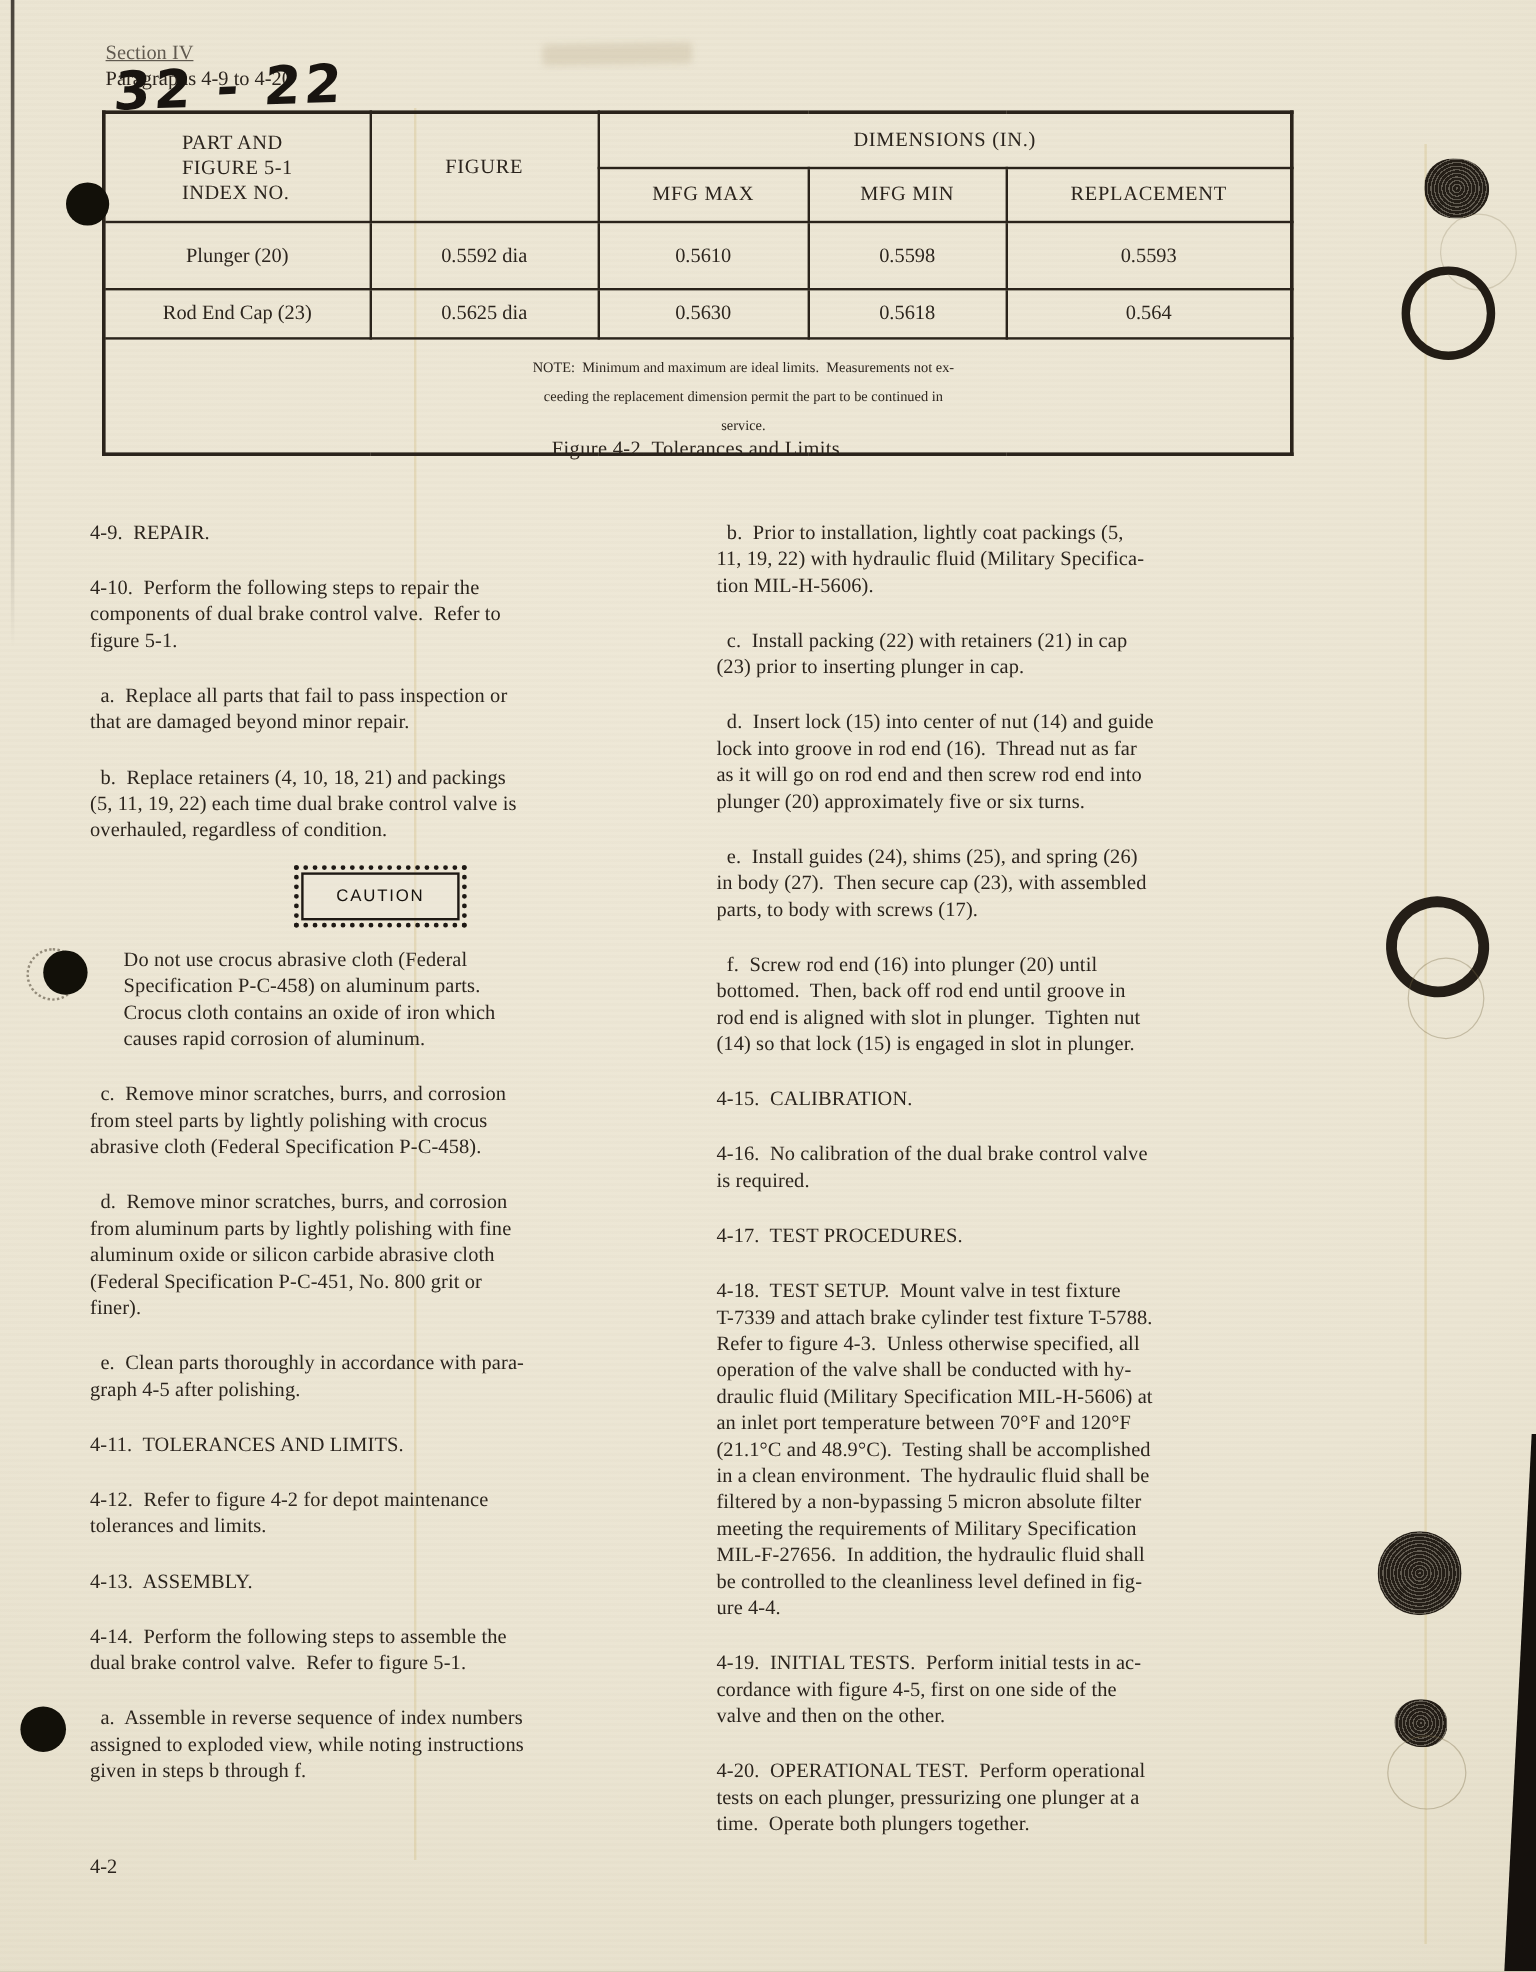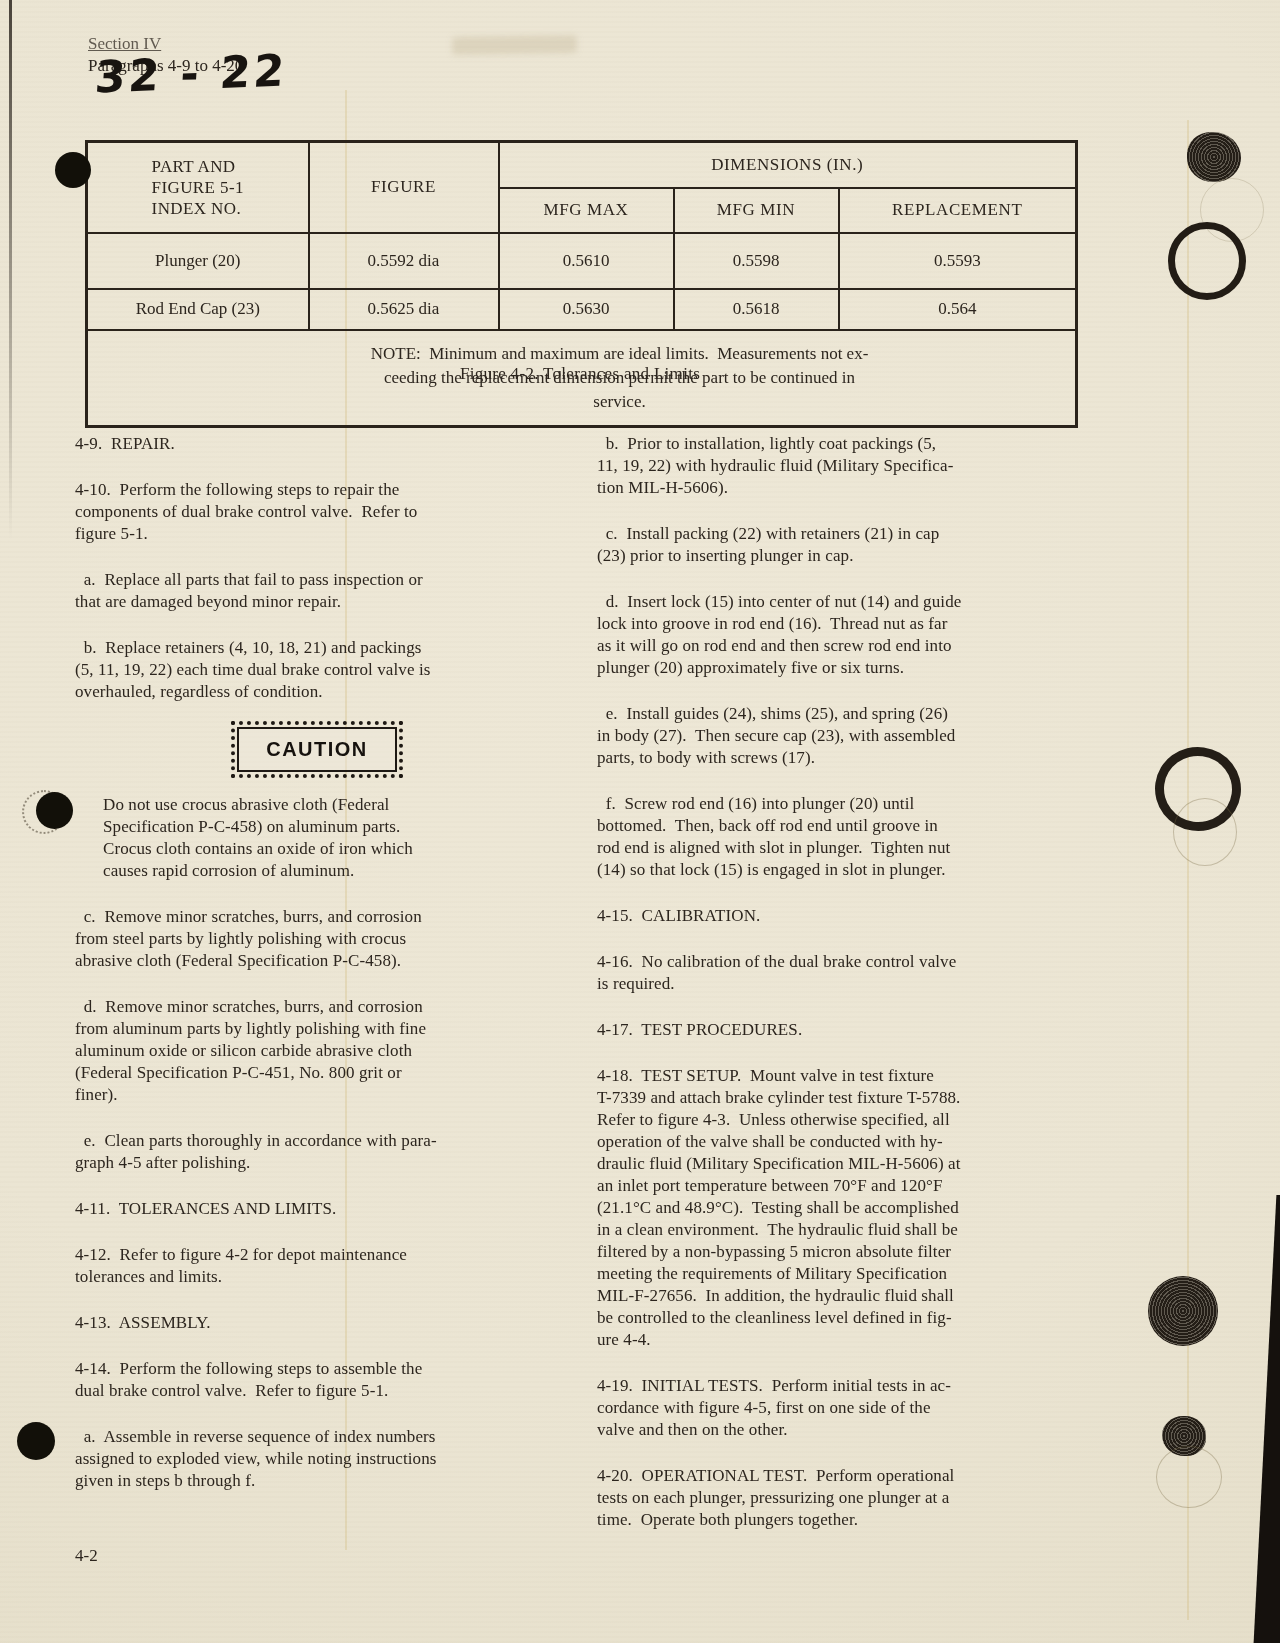--- a/index.html
+++ b/index.html
@@ -15,43 +15,43 @@
   .hdr{position:absolute;left:88px;top:33px;font-size:17px;line-height:22px;}
   .hdr .l1{opacity:.72;text-decoration:underline;}
   .handwriting{
     position:absolute;left:95px;top:48px;
     font-family:"DejaVu Sans", sans-serif;font-weight:700;font-size:44px;
     letter-spacing:3px;color:#181410;
     transform:rotate(-2deg) skewX(-6deg);
   }
   
   table.tol{position:absolute;left:85px;top:92px;width:990px;border-collapse:collapse;
-    border:3px solid #2a231b;table-layout:fixed;margin-top:48px;}
+    border:3px solid #2a231b;table-layout:fixed;}
   table.tol td{border:2px solid #2a231b;font-size:17px;text-align:center;vertical-align:middle;padding:0;}
   tr.ra{height:46px;} tr.rb{height:45px;} tr.rc{height:56px;} tr.rd{height:41px;}
   td.c-part{vertical-align:middle;}
   .part-lines{display:inline-block;text-align:left;line-height:21px;letter-spacing:.4px;}
   td.c-measure{vertical-align:bottom;padding-bottom:13px;letter-spacing:.6px;}
   td.c-dims{letter-spacing:.6px;}
   td.sub{letter-spacing:.6px;}
   td.part-cell{text-align:left;padding-left:30px;}
   td.note-cell{text-align:left;}
-  .note-text{white-space:pre-wrap;line-height:24px;padding:11px 40px 11px 116px;font-size:17px;}
+  .note-text{white-space:pre-wrap;line-height:24px;padding:11px 40px 11px 116px;font-size:12px;}
   .caption{position:absolute;left:85px;top:364px;width:990px;text-align:center;font-size:17px;letter-spacing:.3px;}
   
   .col{position:absolute;top:433px;width:484px;}
   .col-left{left:75px;}
   .col-right{left:597px;width:482px;}
   .para{white-space:pre-wrap;font-size:17px;line-height:22px;margin:0 0 24px 0;letter-spacing:.1px;}
   .gap{margin-top:16px;}
   .caution-text{padding-left:28px;width:430px;}
   .caution-wrap{text-align:center;margin:10px 0 22px 0;}
   .caution-box{display:inline-block;position:relative;border:2px solid #1e1914;padding:9px 27px;background:rgba(238,232,220,.4);}
   .caution-box::before{content:"";position:absolute;inset:-8px;border:4px dotted #1e1914;}
-  .caution-label{font-family:"Liberation Sans", sans-serif;font-weight:700;font-size:20px;letter-spacing:1.5px;color:#16120e;}
+  .caution-label{font-family:"Liberation Sans", sans-serif;font-weight:400;font-size:14px;letter-spacing:1.5px;color:#16120e;}
   .page-num{position:absolute;left:75px;top:1546px;font-size:17px;}
   
   .edge-left{position:absolute;left:9px;top:0;width:3px;height:540px;
     background:linear-gradient(to bottom, rgba(32,26,20,.8), rgba(32,26,20,0));}
   .wedge-right{position:absolute;right:0;top:1195px;width:30px;height:448px;background:#15110d;
     clip-path:polygon(88% 0, 100% 0, 100% 100%, 12% 100%);}
   .fold{position:absolute;top:90px;width:2px;height:1460px;background:rgba(205,180,110,.28);}
   .fold-1{left:345px;} .fold-2{left:1187px;height:1500px;top:120px;}
   .faint-stamp{position:absolute;left:452px;top:36px;width:125px;height:18px;border-radius:4px;
     background:rgba(160,140,100,.20);filter:blur(3px);transform:rotate(-1deg);}

